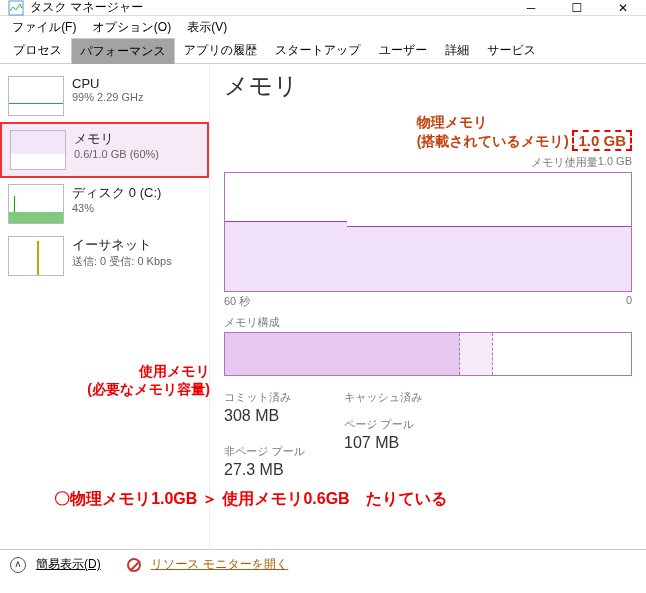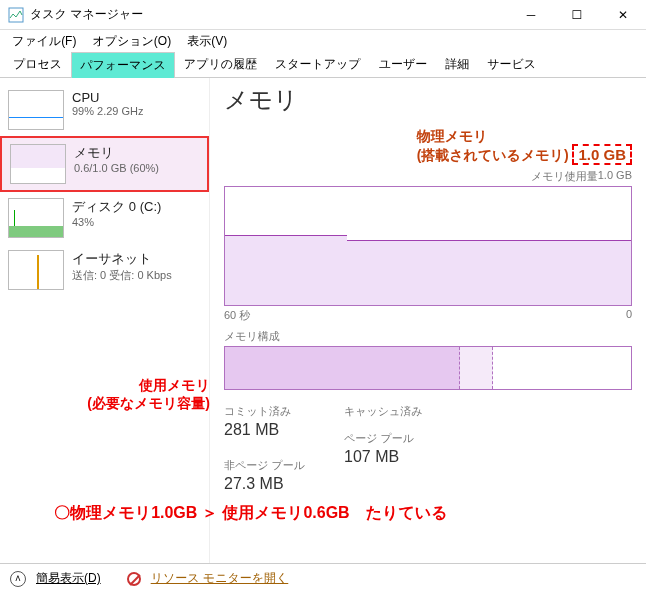--- a/index.html
+++ b/index.html
@@ -1,26 +1,26 @@
 <!DOCTYPE html>
 <html><head>
 <meta charset="utf-8">
 <style>
   * { box-sizing: border-box; margin: 0; padding: 0; font-family: "Yu Gothic UI", "Meiryo", sans-serif; }
   body { width: 646px; height: 593px; background: #fff; overflow: hidden; position: relative; }
-  .titlebar { height: 30px; display: flex; align-items: center; padding: 0 0 0 8px; border-bottom: 1px solid #ddd; }
+  .titlebar { height: 16px; display: flex; align-items: center; padding: 0 0 0 8px; border-bottom: 1px solid #ddd; }
   .titlebar .app-icon { width:16px; height:16px; margin-right:6px; }
   .titlebar .title { font-size: 12px; flex: 1; }
   .winbtns { display:flex; }
   .winbtn { width:46px; height:30px; display:flex; align-items:center; justify-content:center; font-size:12px; }
   .menubar { height: 22px; display:flex; align-items:center; padding: 0 6px; font-size:12px; gap:4px; }
   .menubar span { padding: 2px 6px; }
   .tabs { height: 26px; display:flex; align-items:flex-end; padding:0 4px; font-size:12px; border-bottom:1px solid #ccc; }
   .tab { padding:4px 8px; border:1px solid transparent; border-bottom:none; }
-  .tab.active { border-color:#ccc; background:#5eead4; position:relative; top:1px; }
+  .tab.active { border-color:#ccc; background:#a3a3a3; position:relative; top:1px; }
   .content { display:flex; height: calc(100% - 30px - 22px - 26px - 30px); }
   .sidebar { width: 210px; border-right:1px solid #eee; padding-top:6px; }
   .side-item { display:flex; padding:6px 8px; gap:8px; align-items:flex-start; }
   .side-item.selected { border:2px solid #e33; background:#f7eaf7; }
   .side-thumb { width:56px; height:40px; border:1px solid #bbb; position:relative; background:#fff; }
   .side-thumb.cpu::after{content:"";position:absolute;left:0;right:0;bottom:30%;height:1px;background:#1a8cff;}
   .side-thumb.mem{background:linear-gradient(#f3e6f8 60%,#fff 60%);}
   .side-thumb.disk::after{content:"";position:absolute;inset:0;background:linear-gradient(transparent 70%,rgba(0,150,0,.5) 70%);}
   .side-thumb.disk .spike{position:absolute;left:5px;bottom:30%;width:1px;height:40%;background:#0a0;}
   .side-thumb.net .spike{position:absolute;left:28px;bottom:0;width:2px;height:90%;background:#d90;}
@@ -157,21 +157,21 @@
 
 
     <div class="annot-left" style="left:-160px; top:298px; width:160px;">
       <div>使用メモリ</div>
       <div>(必要なメモリ容量)</div>
     </div>
 
     <div class="stats2">
       <span class="stat-label">コミット済み</span>
       <span class="stat-label">キャッシュ済み</span>
-      <span class="stat-val">281 MB</span>
+      <span class="stat-val">308 MB</span>
 
       <span class="stat-label" style="margin-top:10px">ページ プール</span>
       <span class="stat-label" style="margin-top:10px">非ページ プール</span>
       <span class="stat-val">107 MB</span>
       <span class="stat-val">27.3 MB</span>
     </div>
 
     <div class="bottom-annot" style="margin-left:-170px;">〇物理メモリ1.0GB ＞ 使用メモリ0.6GB　たりている</div>
   </div>
 </div>

